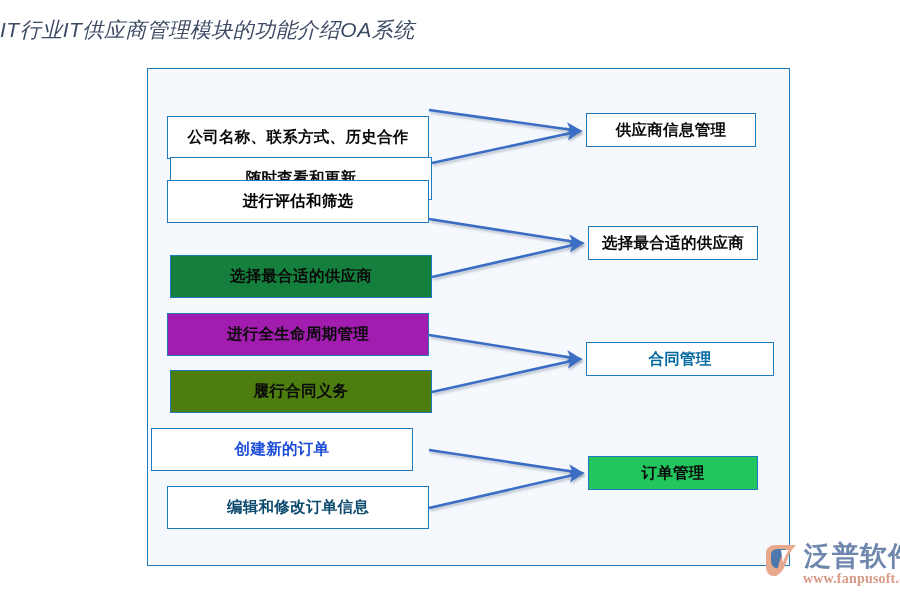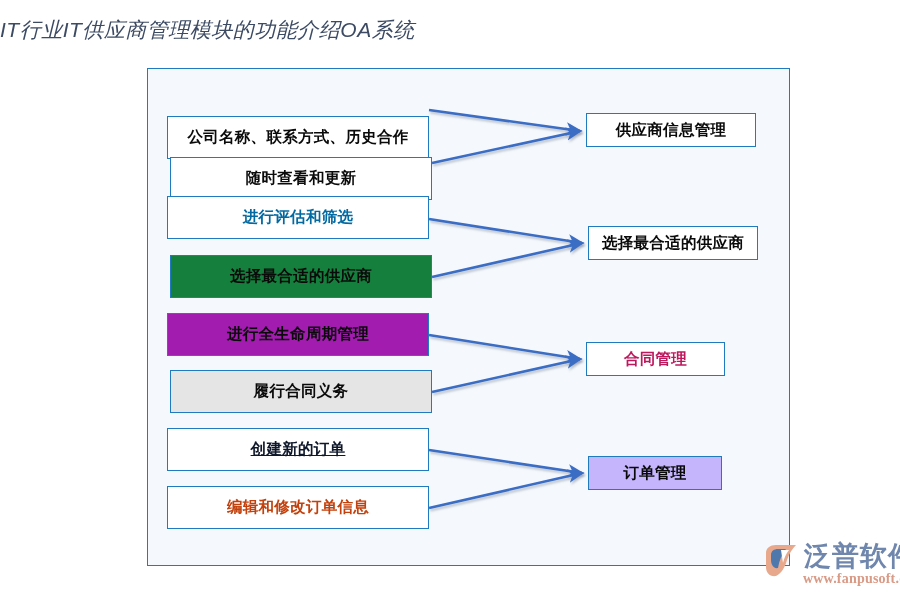--- a/index.html
+++ b/index.html
@@ -127,30 +127,30 @@
       <line x1="429" y1="335" x2="580" y2="359" stroke="#3a6dc4" stroke-width="2.6" marker-end="url(#arrowhead)" filter="url(#lineshadow)"></line>
       <line x1="432" y1="392" x2="580" y2="359" stroke="#3a6dc4" stroke-width="2.6" marker-end="url(#arrowhead)" filter="url(#lineshadow)"></line>
       <line x1="429" y1="450" x2="582" y2="473" stroke="#3a6dc4" stroke-width="2.6" marker-end="url(#arrowhead)" filter="url(#lineshadow)"></line>
       <line x1="429" y1="508" x2="582" y2="473" stroke="#3a6dc4" stroke-width="2.6" marker-end="url(#arrowhead)" filter="url(#lineshadow)"></line>
     </g>
 </svg>
 
 <div id="node-layer">
     <div class="node-box source-box" style="left: 167px; top: 88px; border-color: rgb(31, 122, 192); background: rgb(255, 255, 255); color: rgb(10, 10, 10); margin-top: 28px;">公司名称、联系方式、历史合作</div>
     <div class="node-box source-box" style="left: 170px; top: 141px; border-color: rgb(31, 122, 192); background: rgb(255, 255, 255); color: rgb(10, 10, 10); margin-top: 16px;">随时查看和更新</div>
-    <div class="node-box source-box" style="left: 167px; top: 196px; border-color: rgb(31, 122, 192); background: rgb(255, 255, 255); color: #0369a1;">进行评估和筛选</div>
+    <div class="node-box source-box" style="left: 167px; top: 180px; border-color: rgb(31, 122, 192); background: rgb(255, 255, 255); color: #000000;">进行评估和筛选</div>
     <div class="node-box source-box" style="left: 170px; top: 255px; border-color: rgb(31, 122, 192); background: #15803d; color: rgb(10, 10, 10);">选择最合适的供应商</div>
     <div class="node-box source-box" style="left: 167px; top: 313px; border-color: rgb(31, 122, 192); background: #a21caf; color: rgb(10, 10, 10);">进行全生命周期管理</div>
-    <div class="node-box source-box" style="left: 170px; top: 370px; border-color: rgb(31, 122, 192); background: #e5e5e5; color: rgb(10, 10, 10);">履行合同义务</div>
-    <div class="node-box source-box" style="left: 167px; top: 428px; border-color: rgb(31, 122, 192); background: rgb(255, 255, 255); color: #0f172a; text-decoration: underline;">创建新的订单</div>
-    <div class="node-box source-box" style="left: 167px; top: 486px; border-color: rgb(31, 122, 192); background: rgb(255, 255, 255); color: #c2410c;">编辑和修改订单信息</div>
+    <div class="node-box source-box" style="left: 170px; top: 370px; border-color: rgb(31, 122, 192); background: #4d7c0f; color: rgb(10, 10, 10);">履行合同义务</div>
+    <div class="node-box source-box" style="left: 151px; top: 428px; border-color: rgb(31, 122, 192); background: rgb(255, 255, 255); color: #1d4ed8;">创建新的订单</div>
+    <div class="node-box source-box" style="left: 167px; top: 486px; border-color: rgb(31, 122, 192); background: rgb(255, 255, 255); color: #0c4a6e;">编辑和修改订单信息</div>
     <div class="node-box target-box" style="left: 586px; top: 113px; width: 170px; border-color: rgb(31, 122, 192); background: rgb(255, 255, 255); color: rgb(10, 10, 10);">供应商信息管理</div>
     <div class="node-box target-box" style="left: 588px; top: 226px; width: 170px; border-color: rgb(31, 122, 192); background: rgb(255, 255, 255); color: rgb(10, 10, 10);">选择最合适的供应商</div>
-    <div class="node-box target-box" style="left: 586px; top: 342px; width: 139px; border-color: rgb(31, 122, 192); background: rgb(255, 255, 255); color: #be185d;">合同管理</div>
-    <div class="node-box target-box" style="left: 588px; top: 456px; width: 134px; border-color: rgb(31, 122, 192); background: #c4b5fd; color: rgb(10, 10, 10);">订单管理</div>
+    <div class="node-box target-box" style="left: 586px; top: 342px; width: 188px; border-color: rgb(31, 122, 192); background: rgb(255, 255, 255); color: #0369a1;">合同管理</div>
+    <div class="node-box target-box" style="left: 588px; top: 456px; width: 170px; border-color: rgb(31, 122, 192); background: #22c55e; color: rgb(10, 10, 10);">订单管理</div>
   </div>
 
 <div id="brand-logo">
   <svg id="brand-mark" viewBox="0 0 38 34" xmlns="http://www.w3.org/2000/svg">
     <path d="M4 9 C4 4, 8 1, 14 1 L34 1 C30 5, 27 10, 25 16 C23 23, 20 29, 14 32 C8 33, 4 29, 4 23 Z" fill="#e7a88c"></path>
     <path d="M9 11 C9 7, 12 5, 16 5 L24 5 C20 10, 17 17, 16 24 C12 25, 9 21, 9 16 Z" fill="#4f79ad"></path>
     <path d="M19 6 L27 6 C24 10, 22 14, 21 19 Z" fill="#ffffff"></path>
   </svg>
   <div id="brand-name">泛普软件</div>
   <div id="brand-url">www.fanpusoft.com</div>

